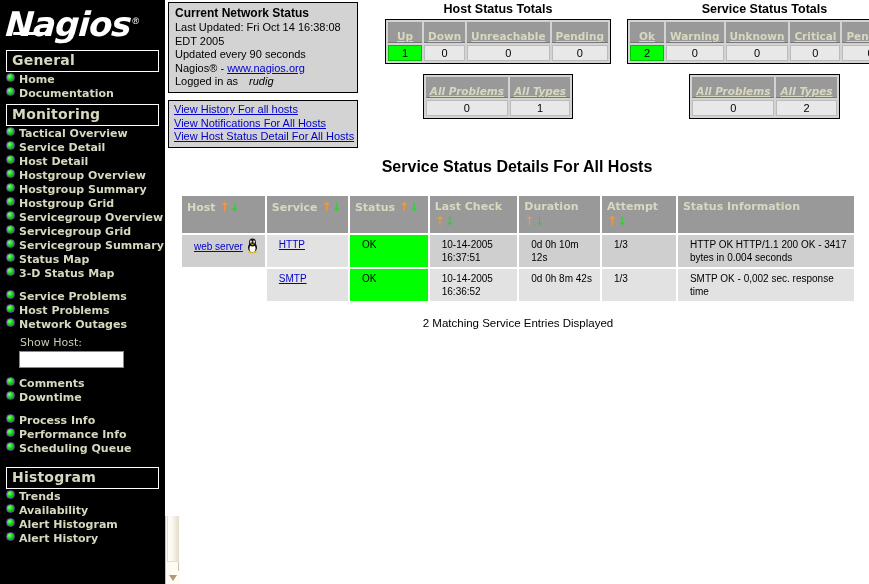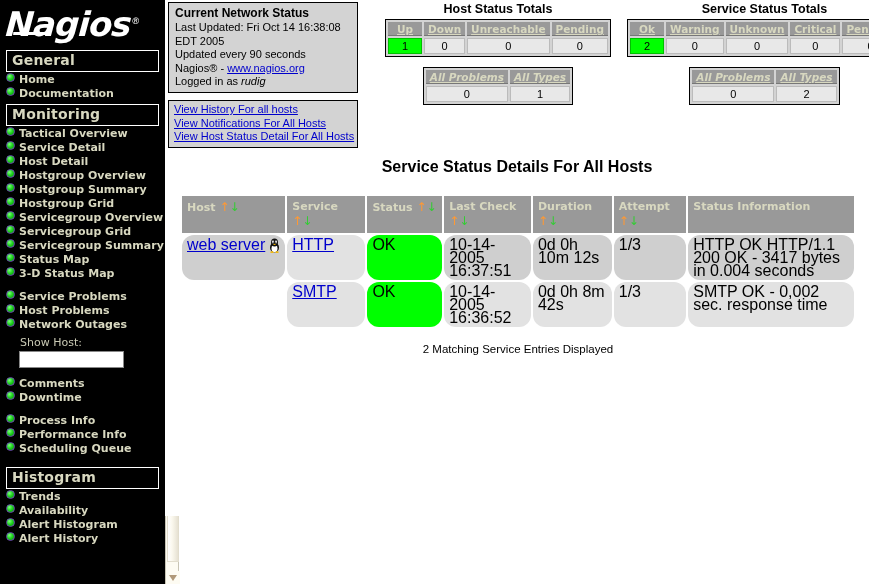--- a/index.html
+++ b/index.html
@@ -161,21 +161,21 @@
   }
   .status-box .title {
     font-weight: bold;
     font-size: 12px;
     line-height: 15px;
   }
   .status-box a {
     color: #0000cc;
     text-decoration: underline;
   }
-  .status-box .user { font-style: italic; }
+  .status-box .user { font-style: italic; margin-left: 8px; }
 
   .links-box {
     position: absolute;
     left: 3px; top: 100px;
     width: 190px;
     border: 1px solid #000000;
     background: #d3d3d3;
     padding: 2px 3px 3px 5px;
     font-family: "Liberation Sans", sans-serif;
     font-size: 11px;
@@ -203,21 +203,21 @@
     border-spacing: 2px;
     background: #d3d3d3;
     border: 1px solid #000000;
   }
   table.totals th {
     background: #999999;
     color: #d8d8c0;
     font-family: "DejaVu Sans", sans-serif;
     font-weight: bold;
     font-size: 10.5px;
-    padding: 1px 4px 0px 4px;
+    padding: 8px 4px 0px 4px;
     text-align: center;
     white-space: nowrap;
     border-bottom: 1px solid #777777;
     cursor: pointer;
   }
   table.totals th span { text-decoration: underline; }
   table.totals td {
     background: #e8e8e8;
     color: #000000;
     font-family: "Liberation Sans", sans-serif;
@@ -270,26 +270,25 @@
     vertical-align: top;
     white-space: normal;
     line-height: 14px;
   }
   .sortarrow { font-size: 12px; font-weight: normal; }
   .sortarrow.up { color: #ff9933; }
   .sortarrow.dn { color: #33cc33; }
 
   table.status-detail td {
     font-family: "Liberation Sans", sans-serif;
-    font-size: 16px;
+    font-size: 10px;
     color: #000000;
-    padding: 3px 4px 3px 5px;
+    padding: 3px 4px 3px 12px;
     vertical-align: top;
     line-height: 13px;
-    border-radius: 12px;
   }
   td.shade-a { background: #cfcfcf; }
   td.shade-b { background: #e2e2e2; }
   td.blank { background: #ffffff; }
   td.ok {
     background: #00ff00;
     font-weight: normal;
   }
   td.host-cell {
     white-space: nowrap;

